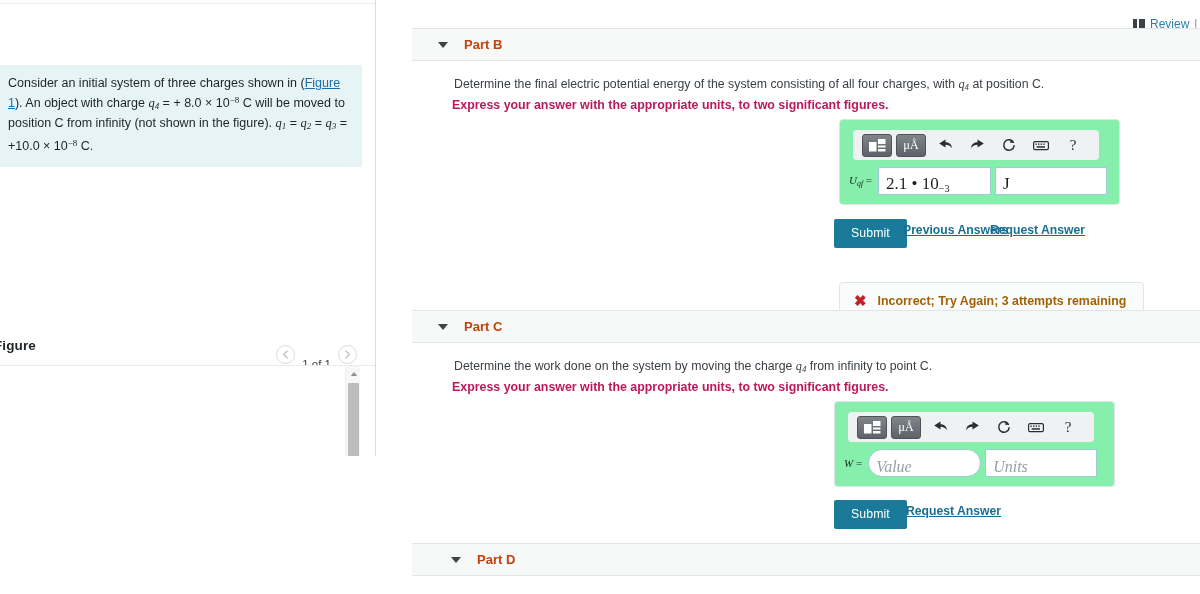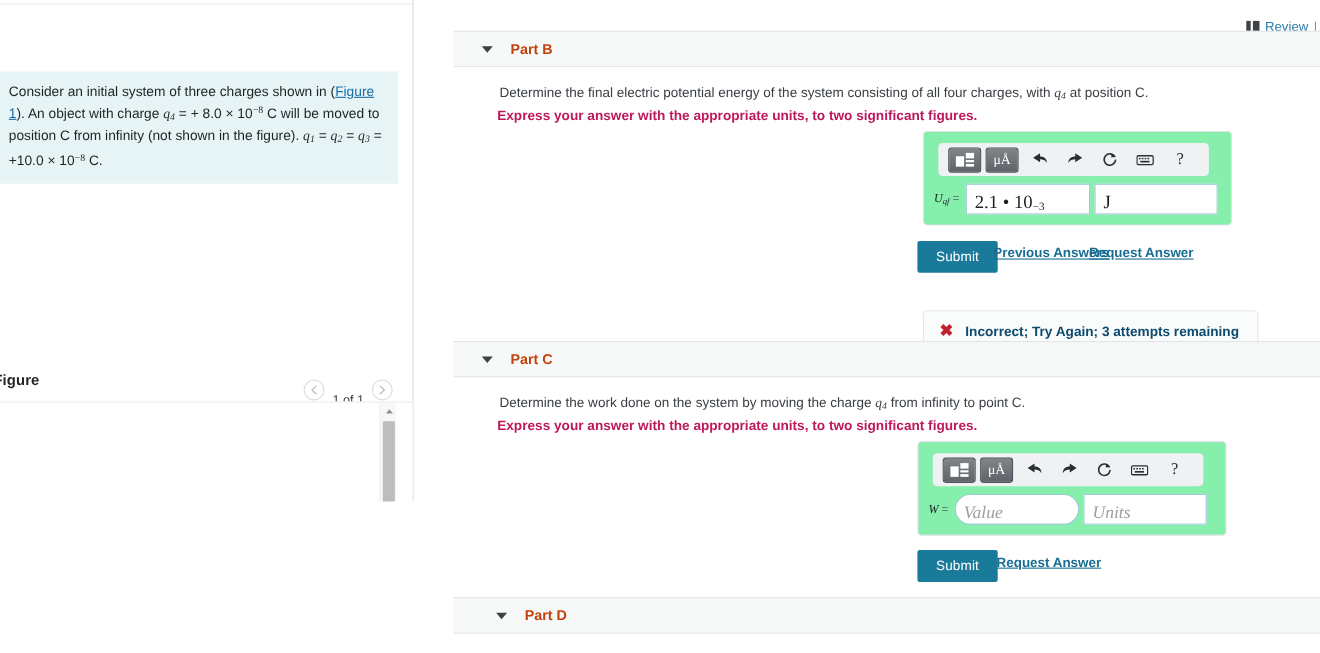--- a/index.html
+++ b/index.html
@@ -162,21 +162,21 @@
     text-decoration: underline;
   }
 
   #feedback-box {
     position:absolute; left: 427px; top: 282px;
     border:1px solid #e3e6e8; border-radius:4px; background:#fafbfb;
     padding: 10px 17px 10px 14px;
     display:flex; align-items:center; gap:11px;
   }
   #feedback-x { color:#c0212d; font-size: 15px; font-weight:bold; line-height:1; }
-  #feedback-text { font-size:12.4px; font-weight:bold; color:#0c4a6e; }
+  #feedback-text { font-size:12.4px; font-weight:bold; color:#a16207; }
 </style>
 </head>
 <body>
 
 <div id="root">
 
   <div id="left-panel">
     <div id="left-topline"></div>
 
     <div id="problem-statement">

